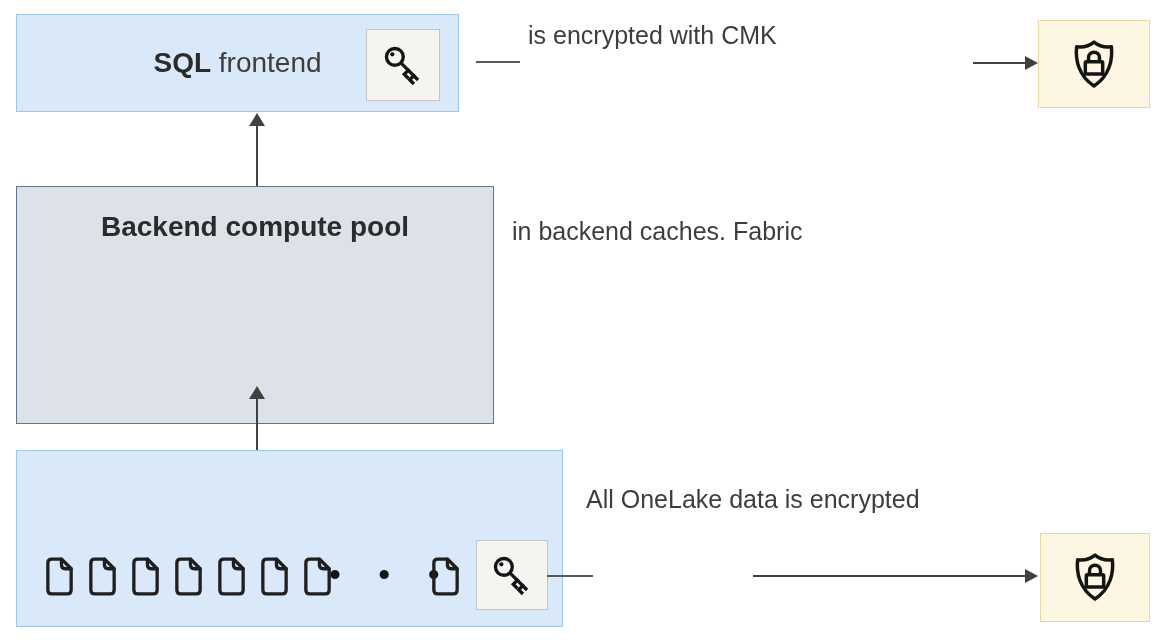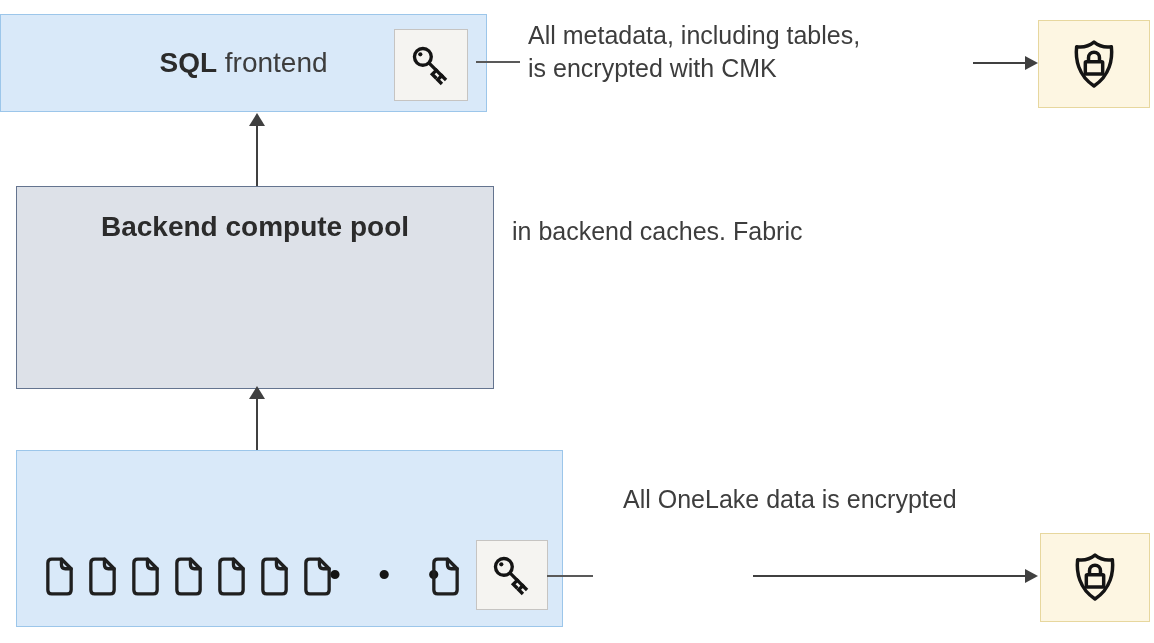--- a/index.html
+++ b/index.html
@@ -10,44 +10,44 @@
     --arrow:#404040; --line:#595959; --text:#3d3d3d; --title:#2b2b2b;
   }
   *{margin:0;padding:0;box-sizing:border-box;}
   body{background:#fff;font-family:"Liberation Sans","DejaVu Sans",sans-serif;}
   .canvas{position:relative;width:1154px;height:643px;background:#fff;overflow:hidden;}
 
   .box{position:absolute;}
   .box.blue{background:var(--box-blue-fill);border:1.5px solid var(--box-blue-border);}
   .box.gray{background:var(--box-gray-fill);border:1px solid var(--box-gray-border);}
 
-  .sql-box{left:0;top:14px;width:487px;height:98px;display:flex;align-items:center;justify-content:center;}
+  .sql-box{left:16px;top:14px;width:443px;height:98px;display:flex;align-items:center;justify-content:center;}
   .sql-title{font-size:28px;color:var(--text);}
   .sql-title b{color:var(--title);font-weight:700;}
 
   .chip{position:absolute;background:var(--chip-fill);border:1px solid var(--chip-border);
         display:flex;align-items:center;justify-content:center;}
   .chip-sql{right:18px;top:14px;width:74px;height:72px;}
   .chip-lake{left:459px;top:89px;width:72px;height:70px;}
 
-  .backend-box{left:16px;top:186px;width:478px;height:203px;text-decoration:underline;}
+  .backend-box{left:16px;top:186px;width:478px;height:238px;text-decoration:underline;}
   .backend-title{position:absolute;left:0;top:24px;width:100%;text-align:center;
                  font-size:28px;font-weight:700;color:var(--title);}
   .cache-row{position:absolute;left:0;top:273px;width:478px;display:flex;justify-content:center;gap:12px;}
   .cache-row svg{display:block;}
 
   .onelake-box{left:16px;top:450px;width:547px;height:177px;}
   .doc{position:absolute;top:105px;}
   .ellipsis{position:absolute;left:312px;top:104px;font-size:34px;letter-spacing:14px;color:#141414;}
 
   .annotation{position:absolute;color:var(--text);font-size:25px;}
   .annotation div{white-space:nowrap;}
   .ann-top{left:528px;top:19px;line-height:33px;}
   .ann-mid{left:512px;top:216px;line-height:31px;}
-  .ann-bottom{left:623px;top:483px;line-height:33px;text-align:center;}
+  .ann-bottom{left:586px;top:483px;line-height:33px;text-align:center;}
 
   .hline{position:absolute;height:2px;background:var(--line);}
   .vline{position:absolute;width:2px;background:var(--arrow);}
   .head-up{position:absolute;width:0;height:0;
            border-left:8px solid transparent;border-right:8px solid transparent;
            border-bottom:13px solid var(--arrow);}
   .head-right{position:absolute;width:0;height:0;
            border-top:7px solid transparent;border-bottom:7px solid transparent;
            border-left:13px solid var(--arrow);}
 
@@ -243,21 +243,20 @@
       <path d="M28.5,28.5 l-4.2,4.2 l3.2,3.2" stroke-linecap="square" stroke-linejoin="miter"></path>
       <path d="M34.2,34.2 l-4.2,4.2 l3.2,3.2" stroke-linecap="square" stroke-linejoin="miter"></path>
     </g>
     <circle cx="11.8" cy="11.8" r="2.2" fill="#141414"></circle>
   </svg>
       </div>
   </div>
 
   <div class="hline" style="left:476px;top:61px;width:44px;"></div>
   <div class="annotation ann-top">
-    <div>All metadata, including tables,</div>
     <div>is encrypted with CMK</div>
   </div>
   <div class="hline" style="left:973px;top:62px;width:53px;background:var(--arrow);"></div>
   <div class="head-right" style="left:1025px;top:56px;"></div>
 
   <div class="annotation ann-mid">
     <div>in backend caches. Fabric</div>
   </div>
 
   <div class="hline" style="left:547px;top:575px;width:46px;"></div>

